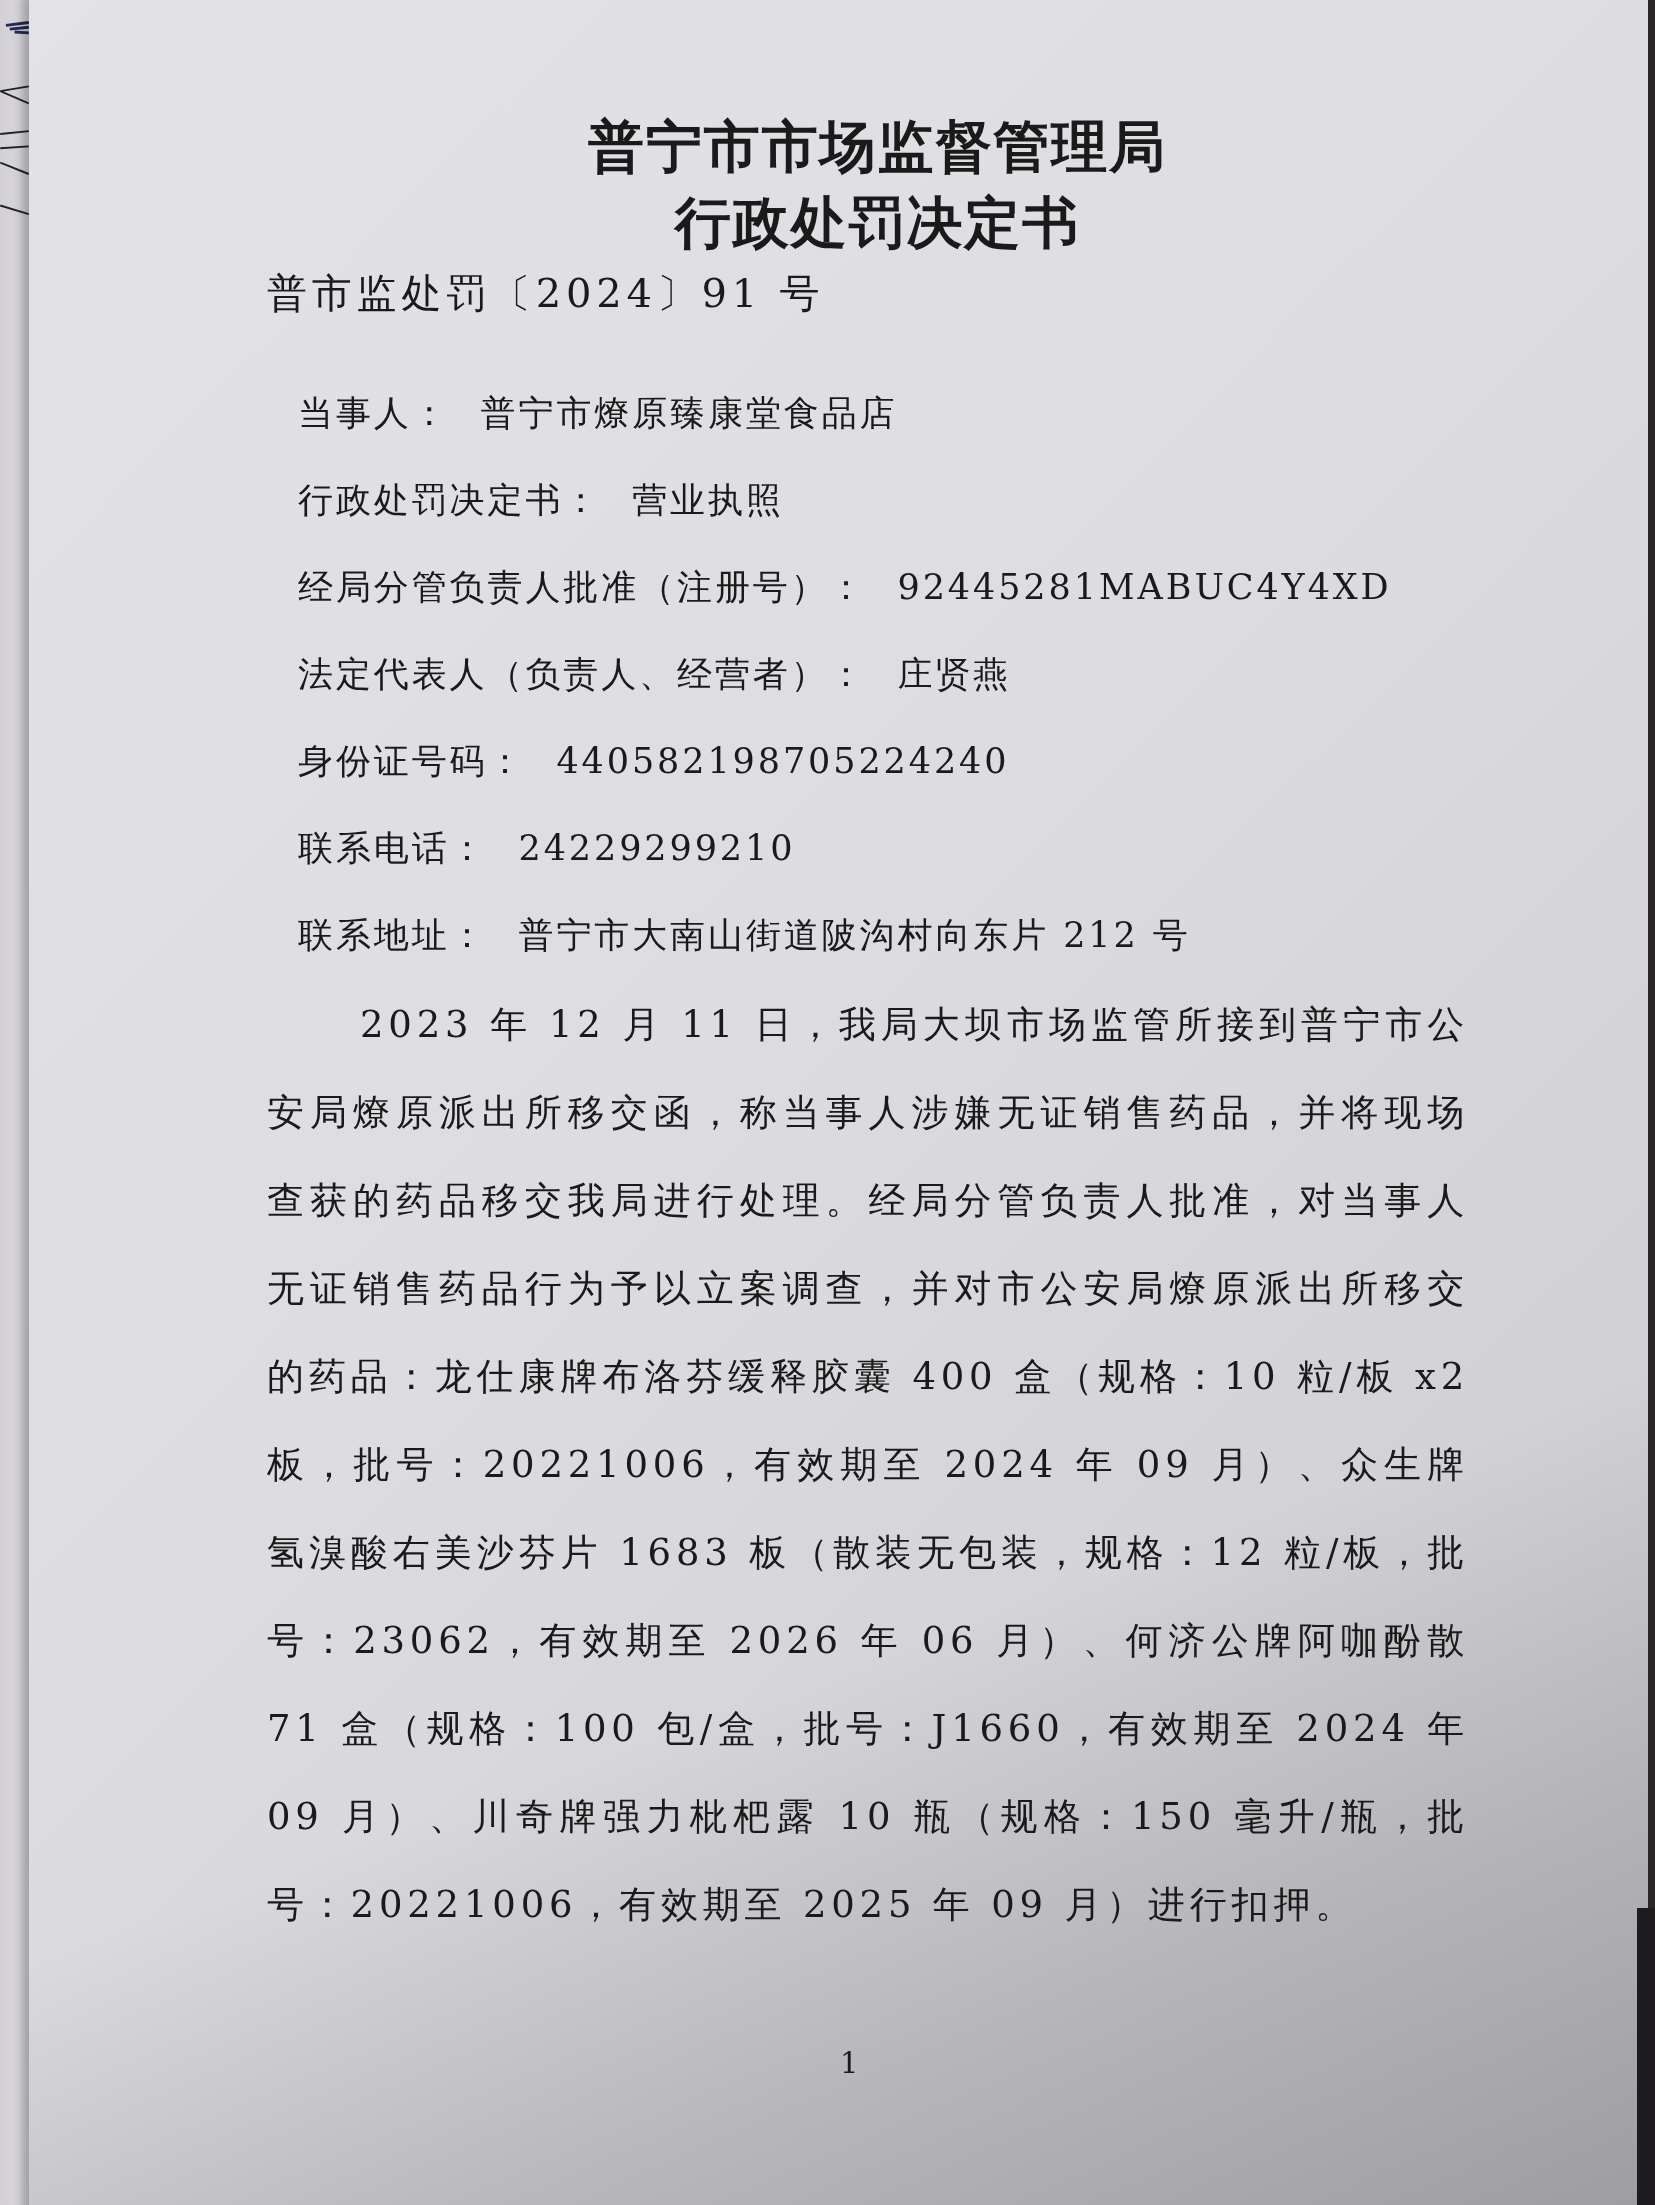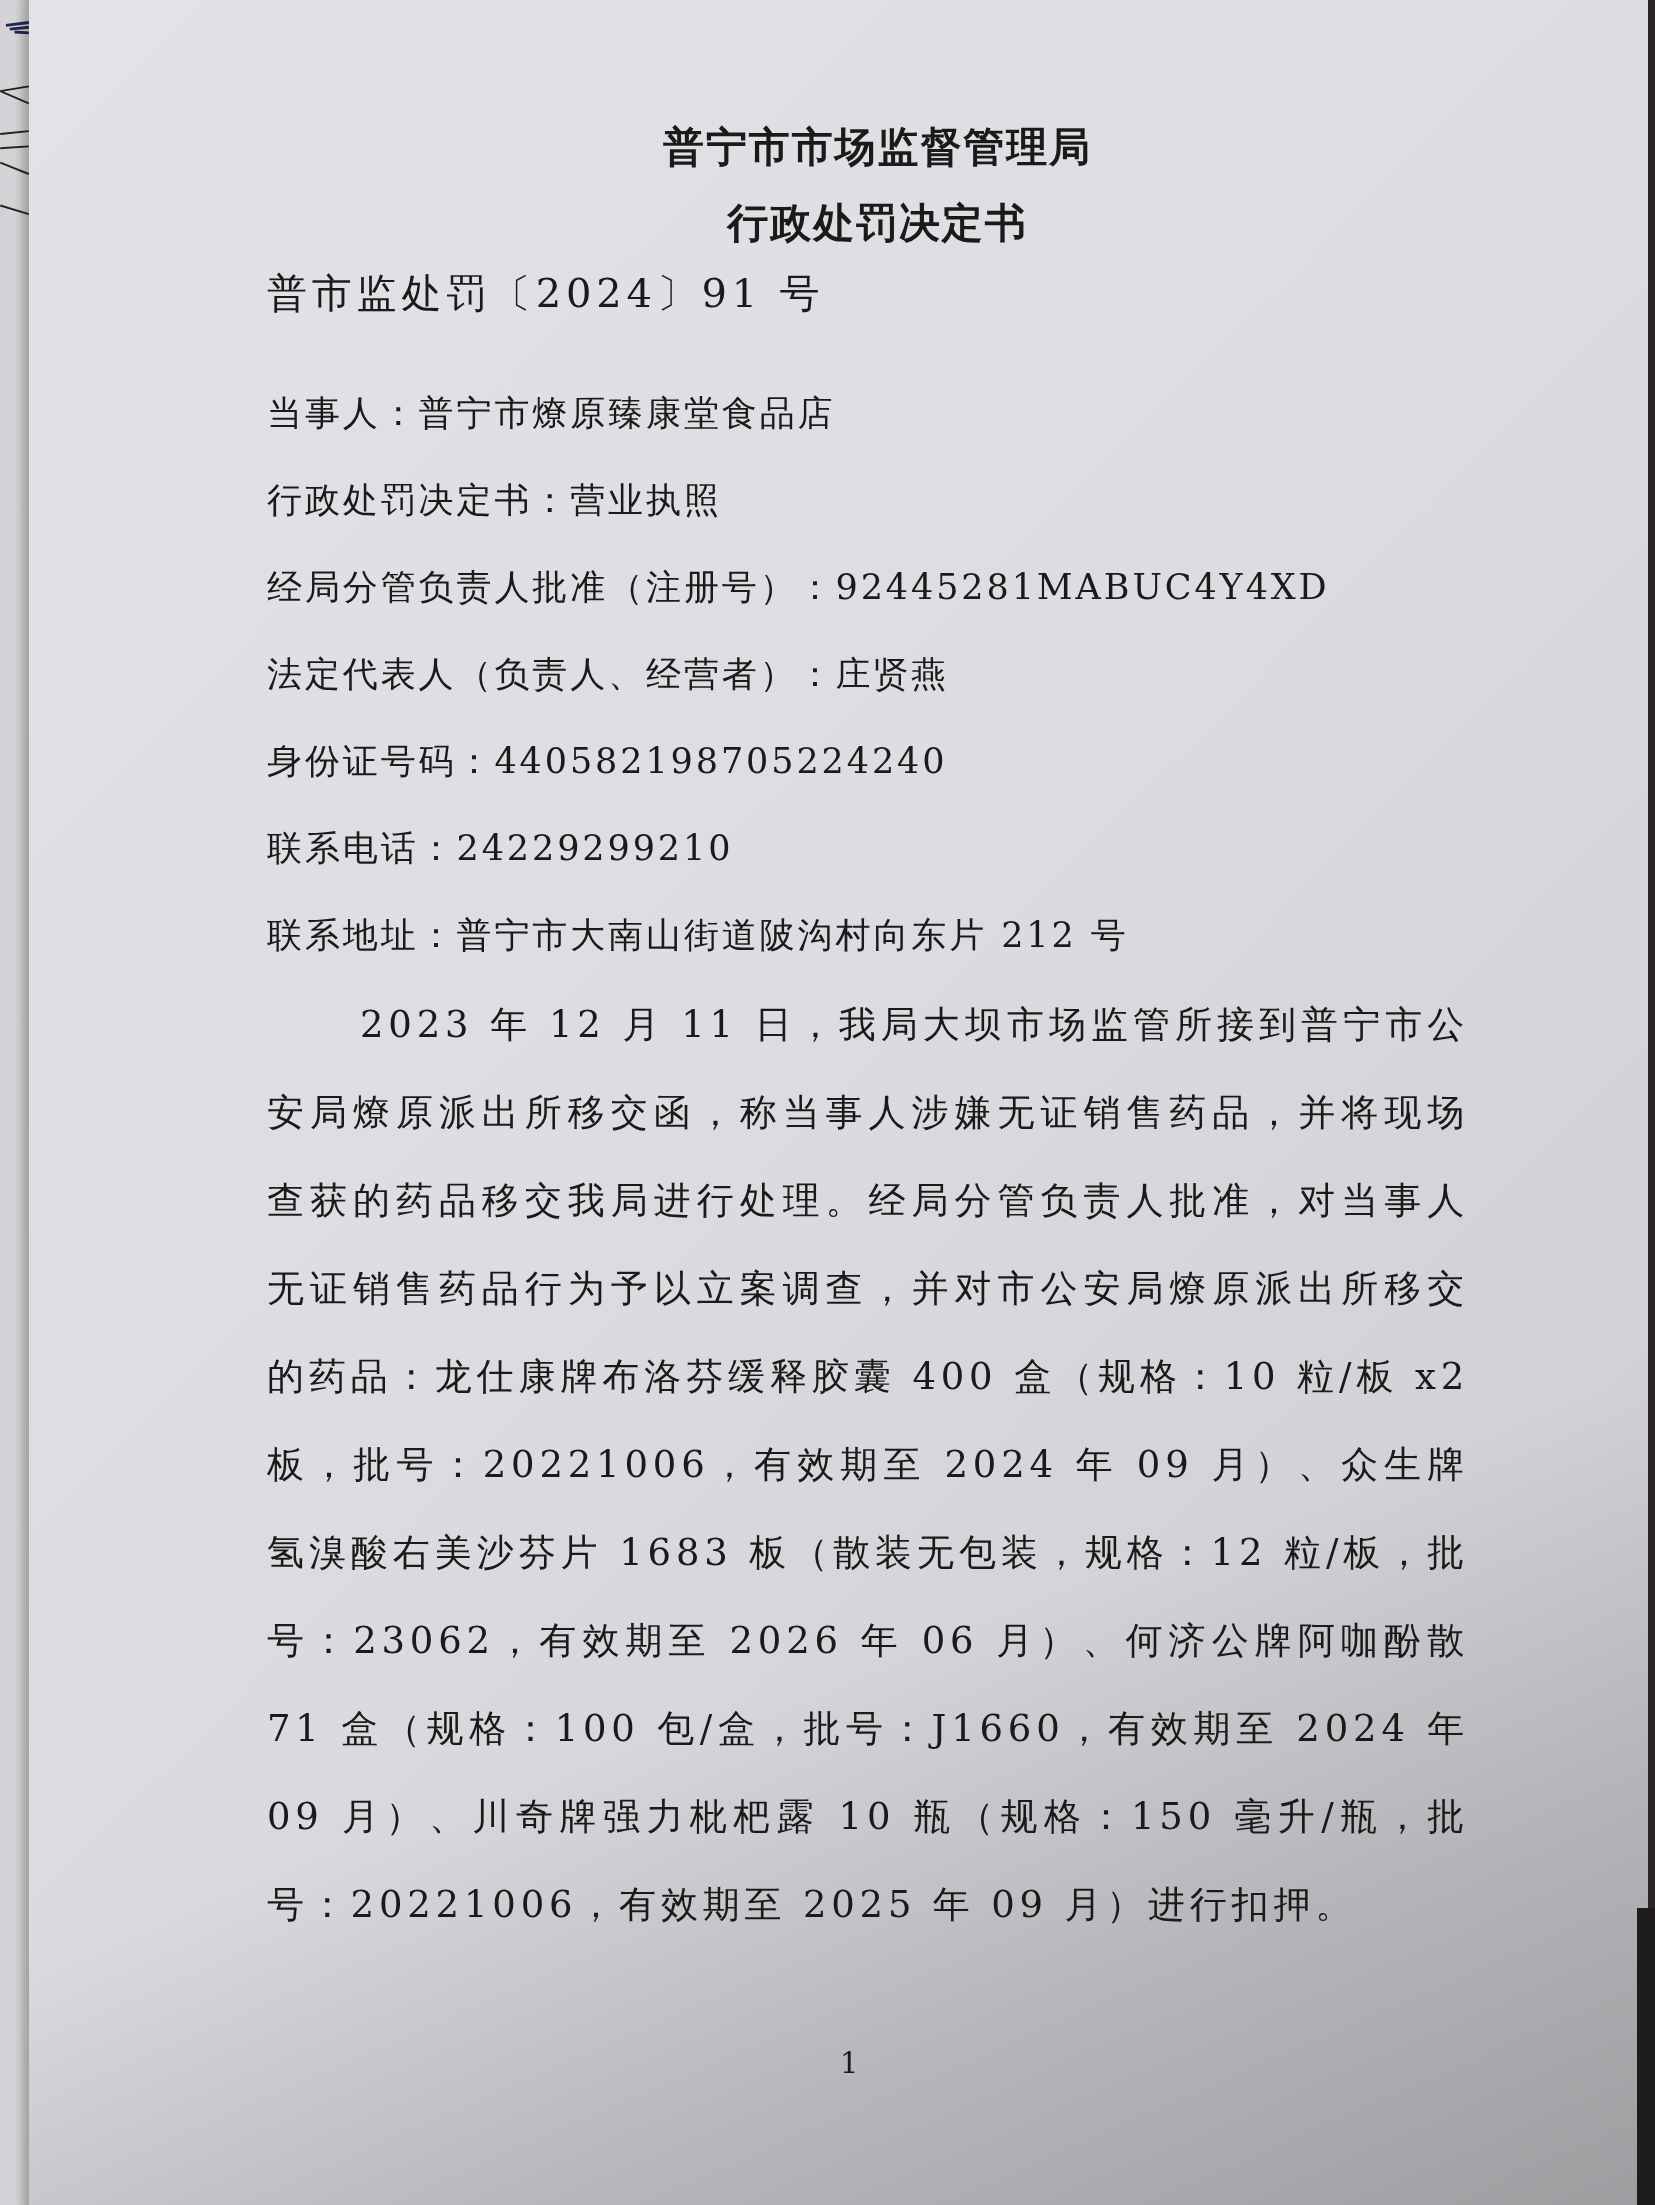--- a/index.html
+++ b/index.html
@@ -56,21 +56,21 @@
       left: 238px;
       top: 0;
       width: 1221px;
       color: #1a1a1a;
       font-family: "DejaVu Serif", "Liberation Serif", serif;
     }
     .title {
       text-align: center;
       font-family: "DejaVu Sans", "Liberation Sans", sans-serif;
       font-weight: bold;
-      font-size: 41px;
+      font-size: 56px;
       letter-spacing: 1.9px;
       line-height: 76px;
       margin: 0;
     }
     .title.line1 { margin-top: 114px; }
     .docno {
       text-align: left;
       font-size: 40px;
       letter-spacing: 4.8px;
       margin-top: 3.8px;
@@ -78,21 +78,21 @@
     }
     .fields {
       margin-top: 48px;
     }
     .field {
       font-size: 35px;
       line-height: 87px;
       letter-spacing: 2.9px;
       white-space: nowrap;
     }
-    .field .label, .field .value { display: inline; }
+    .field .label, .field .value { display: inline; margin-left: 31px; }
     .body-para {
       font-size: 37px;
       line-height: 88px;
       letter-spacing: 4.8px;
       text-indent: 93px;
       text-align: justify;
       margin-top: 1.9px;
       width: 1202px;
     }
     .page-number {

